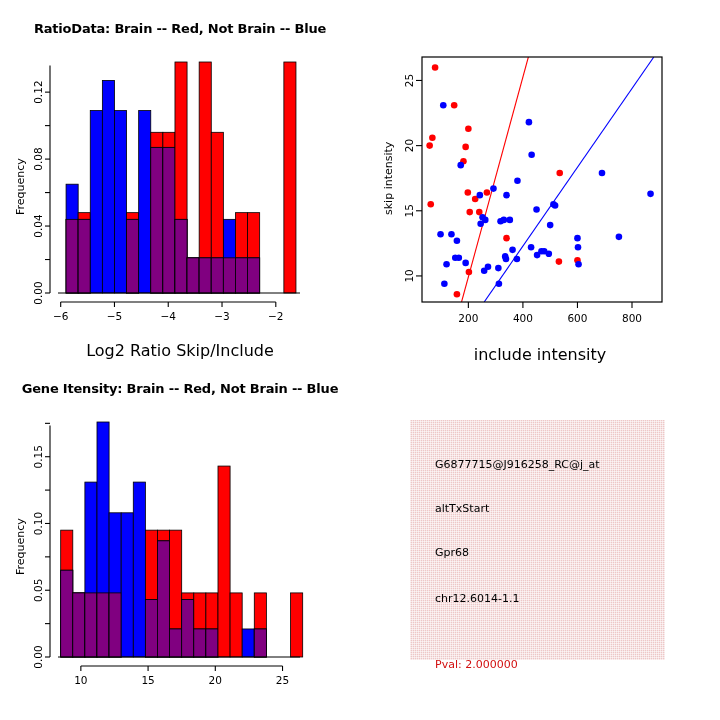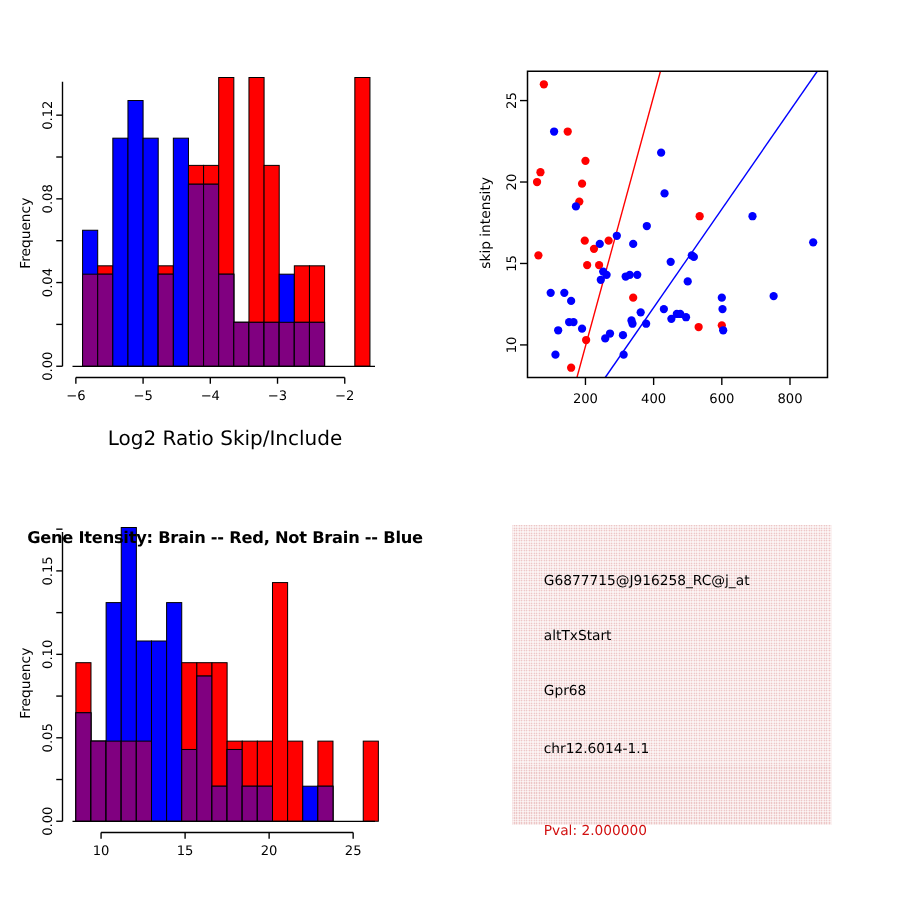--- a/index.html
+++ b/index.html
@@ -84,20 +84,21 @@
     white-space: nowrap;
   }
   .info-line.pval { color: #d21010; margin-top: 28px; }
 </style>
 </head>
 <body>
 
 <div id="root">
 
   <div class="panel" id="panel-ratio">
+    <div class="plot-title" style="top:21px;">RatioData: Brain -- Red, Not Brain -- Blue</div>
     <div class="axis-title-x" style="top:341px;">Log2 Ratio Skip/Include</div>
     <div class="axis-title-y" style="left:14px; top:215px;">Frequency</div>
     <svg id="svg-ratio" width="360" height="360">
         <g>
           <rect x="66.06666666666663" y="219.34782608695653" width="12.09999999999998" height="73.65217391304347" fill="#ff0000" stroke="#000" stroke-width="0.8"></rect>
           <rect x="66.06666666666663" y="184.19565217391306" width="12.09999999999998" height="108.80434782608694" fill="#0000ff" stroke="#000" stroke-width="0.8"></rect>
           <rect x="66.06666666666663" y="219.34782608695653" width="12.09999999999998" height="73.65217391304347" fill="#800080" stroke="#000" stroke-width="0.8"></rect>
           <rect x="78.16666666666666" y="212.6521739130435" width="12.099999999999994" height="80.3478260869565" fill="#ff0000" stroke="#000" stroke-width="0.8"></rect>
           <rect x="78.16666666666666" y="219.34782608695653" width="12.099999999999994" height="73.65217391304347" fill="#0000ff" stroke="#000" stroke-width="0.8"></rect>
           <rect x="78.16666666666666" y="219.34782608695653" width="12.099999999999994" height="73.65217391304347" fill="#800080" stroke="#000" stroke-width="0.8"></rect>
@@ -162,20 +163,21 @@
         <text x="60.68888888888888" y="320" font-size="10.5" _n="x-tick-label" text-anchor="middle">−6</text>
         <text x="114.46666666666665" y="320" font-size="10.5" _n="x-tick-label" text-anchor="middle">−5</text>
         <text x="168.2444444444444" y="320" font-size="10.5" _n="x-tick-label" text-anchor="middle">−4</text>
         <text x="222.0222222222222" y="320" font-size="10.5" _n="x-tick-label" text-anchor="middle">−3</text>
         <text x="275.79999999999995" y="320" font-size="10.5" _n="x-tick-label" text-anchor="middle">−2</text>
         <path d="M58,293 L300,293" stroke="#000" stroke-width="1"></path>
       </svg>
   </div>
 
   <div class="panel" id="panel-scatter">
+    <div class="axis-title-x" style="top:345px;">include intensity</div>
     <div class="axis-title-y" style="left:22px; top:215px;">skip intensity</div>
     <svg id="svg-scatter" width="360" height="360">
         <clipPath id="scatter-clip">
           <rect x="62" y="57" width="240" height="245"></rect>
         </clipPath>
         <g clip-path="url(#scatter-clip)">
           <line x1="101.54545454545455" y1="302" x2="168.36363636363637" y2="57" stroke="#ff0000" stroke-width="1.1"></line>
           <line x1="124.18181818181819" y1="302" x2="293.8181818181818" y2="57" stroke="#0000ff" stroke-width="1.1"></line>
           <circle cx="75.0909090909091" cy="67.42553191489364" r="3.3" fill="#ff0000"></circle>
           <circle cx="69.63636363636364" cy="145.61702127659575" r="3.3" fill="#ff0000"></circle>
@@ -260,21 +262,21 @@
           <path d="M272,302 L272,308" fill="none"></path>
         </g>
         <text x="108.36363636363636" y="322" font-size="10.5" _n="x-tick-label" text-anchor="middle">200</text>
         <text x="162.9090909090909" y="322" font-size="10.5" _n="x-tick-label" text-anchor="middle">400</text>
         <text x="217.45454545454544" y="322" font-size="10.5" _n="x-tick-label" text-anchor="middle">600</text>
         <text x="272" y="322" font-size="10.5" _n="x-tick-label" text-anchor="middle">800</text>
       </svg>
   </div>
 
   <div class="panel" id="panel-gene">
-    <div class="plot-title" style="top:21px;margin-top:42px;">Gene Itensity: Brain -- Red, Not Brain -- Blue</div>
+    <div class="plot-title" style="top:21px;">Gene Itensity: Brain -- Red, Not Brain -- Blue</div>
     <div class="axis-title-x" style="top:361px;text-align:right;">Intensity</div>
     <div class="axis-title-y" style="left:14px; top:215px;">Frequency</div>
     <svg id="svg-gene" width="360" height="360">
         <g>
           <rect x="60.68888888888888" y="170.15340909090907" width="12.099999999999994" height="126.84659090909093" fill="#ff0000" stroke="#000" stroke-width="0.8"></rect>
           <rect x="60.68888888888888" y="210.21022727272725" width="12.099999999999994" height="86.78977272727275" fill="#0000ff" stroke="#000" stroke-width="0.8"></rect>
           <rect x="60.68888888888888" y="210.21022727272725" width="12.099999999999994" height="86.78977272727275" fill="#800080" stroke="#000" stroke-width="0.8"></rect>
           <rect x="72.78888888888888" y="232.9090909090909" width="12.100000000000009" height="64.0909090909091" fill="#ff0000" stroke="#000" stroke-width="0.8"></rect>
           <rect x="72.78888888888888" y="232.9090909090909" width="12.100000000000009" height="64.0909090909091" fill="#0000ff" stroke="#000" stroke-width="0.8"></rect>
           <rect x="72.78888888888888" y="232.9090909090909" width="12.100000000000009" height="64.0909090909091" fill="#800080" stroke="#000" stroke-width="0.8"></rect>

